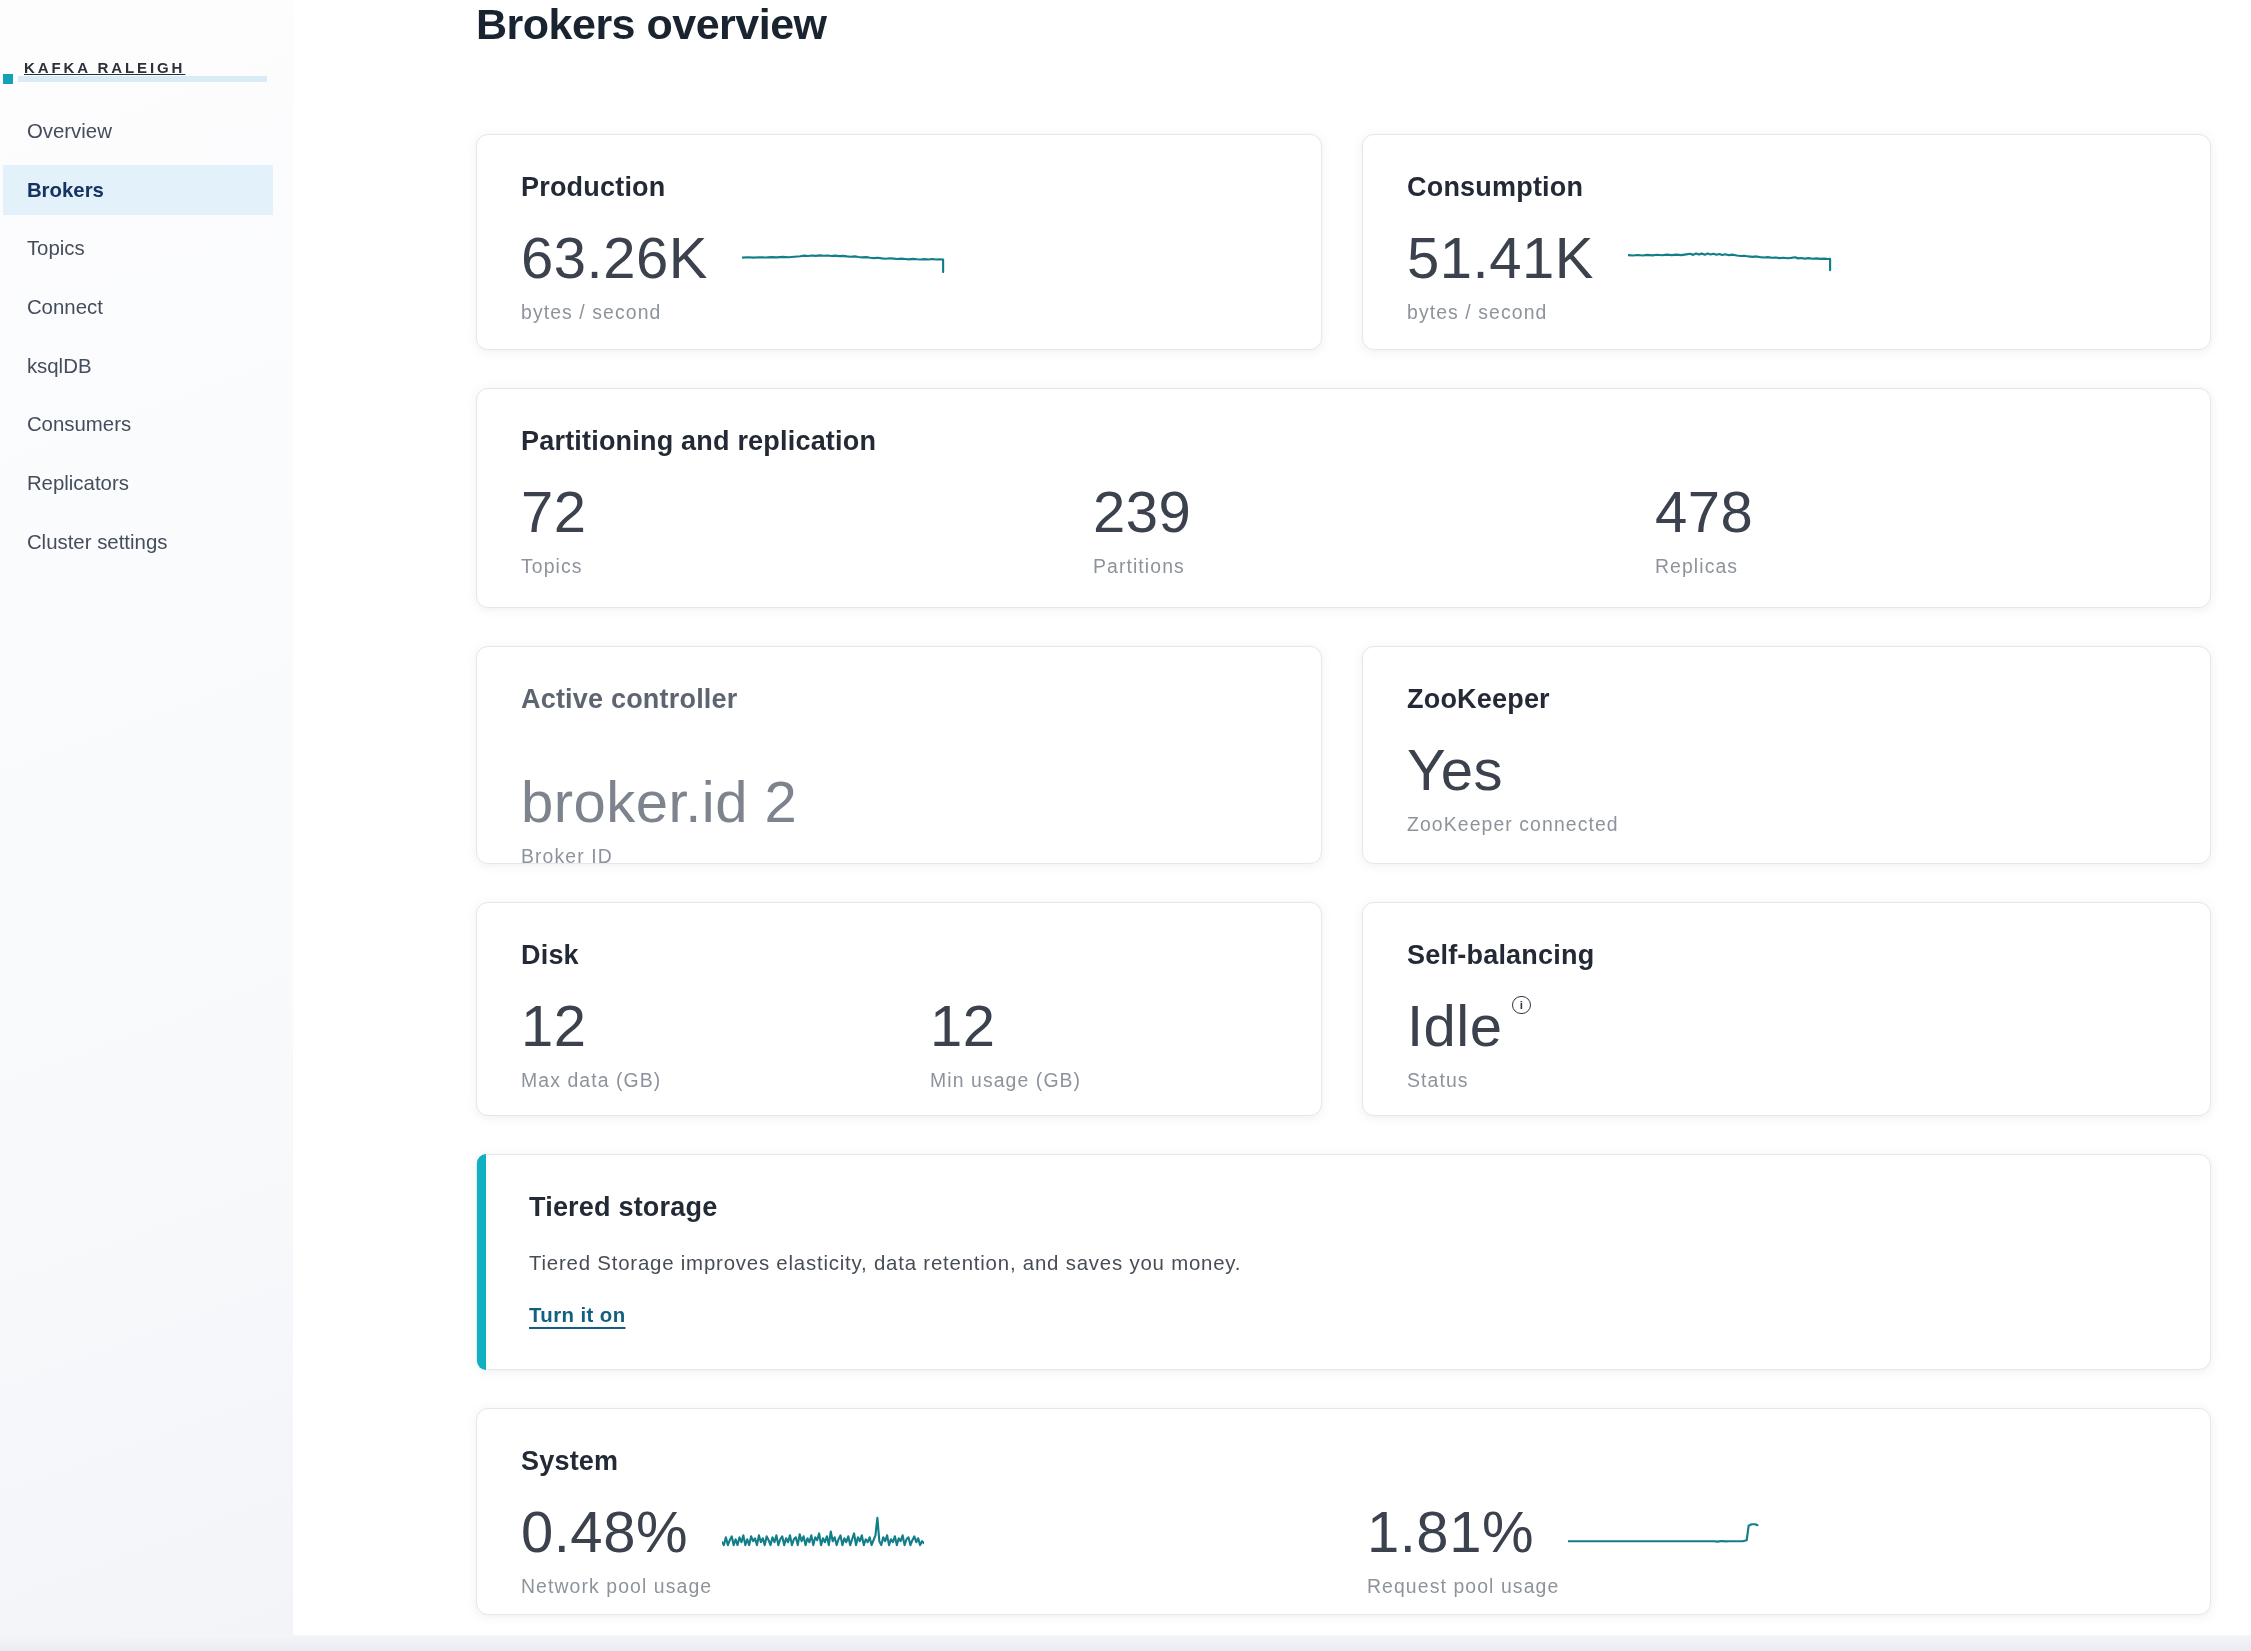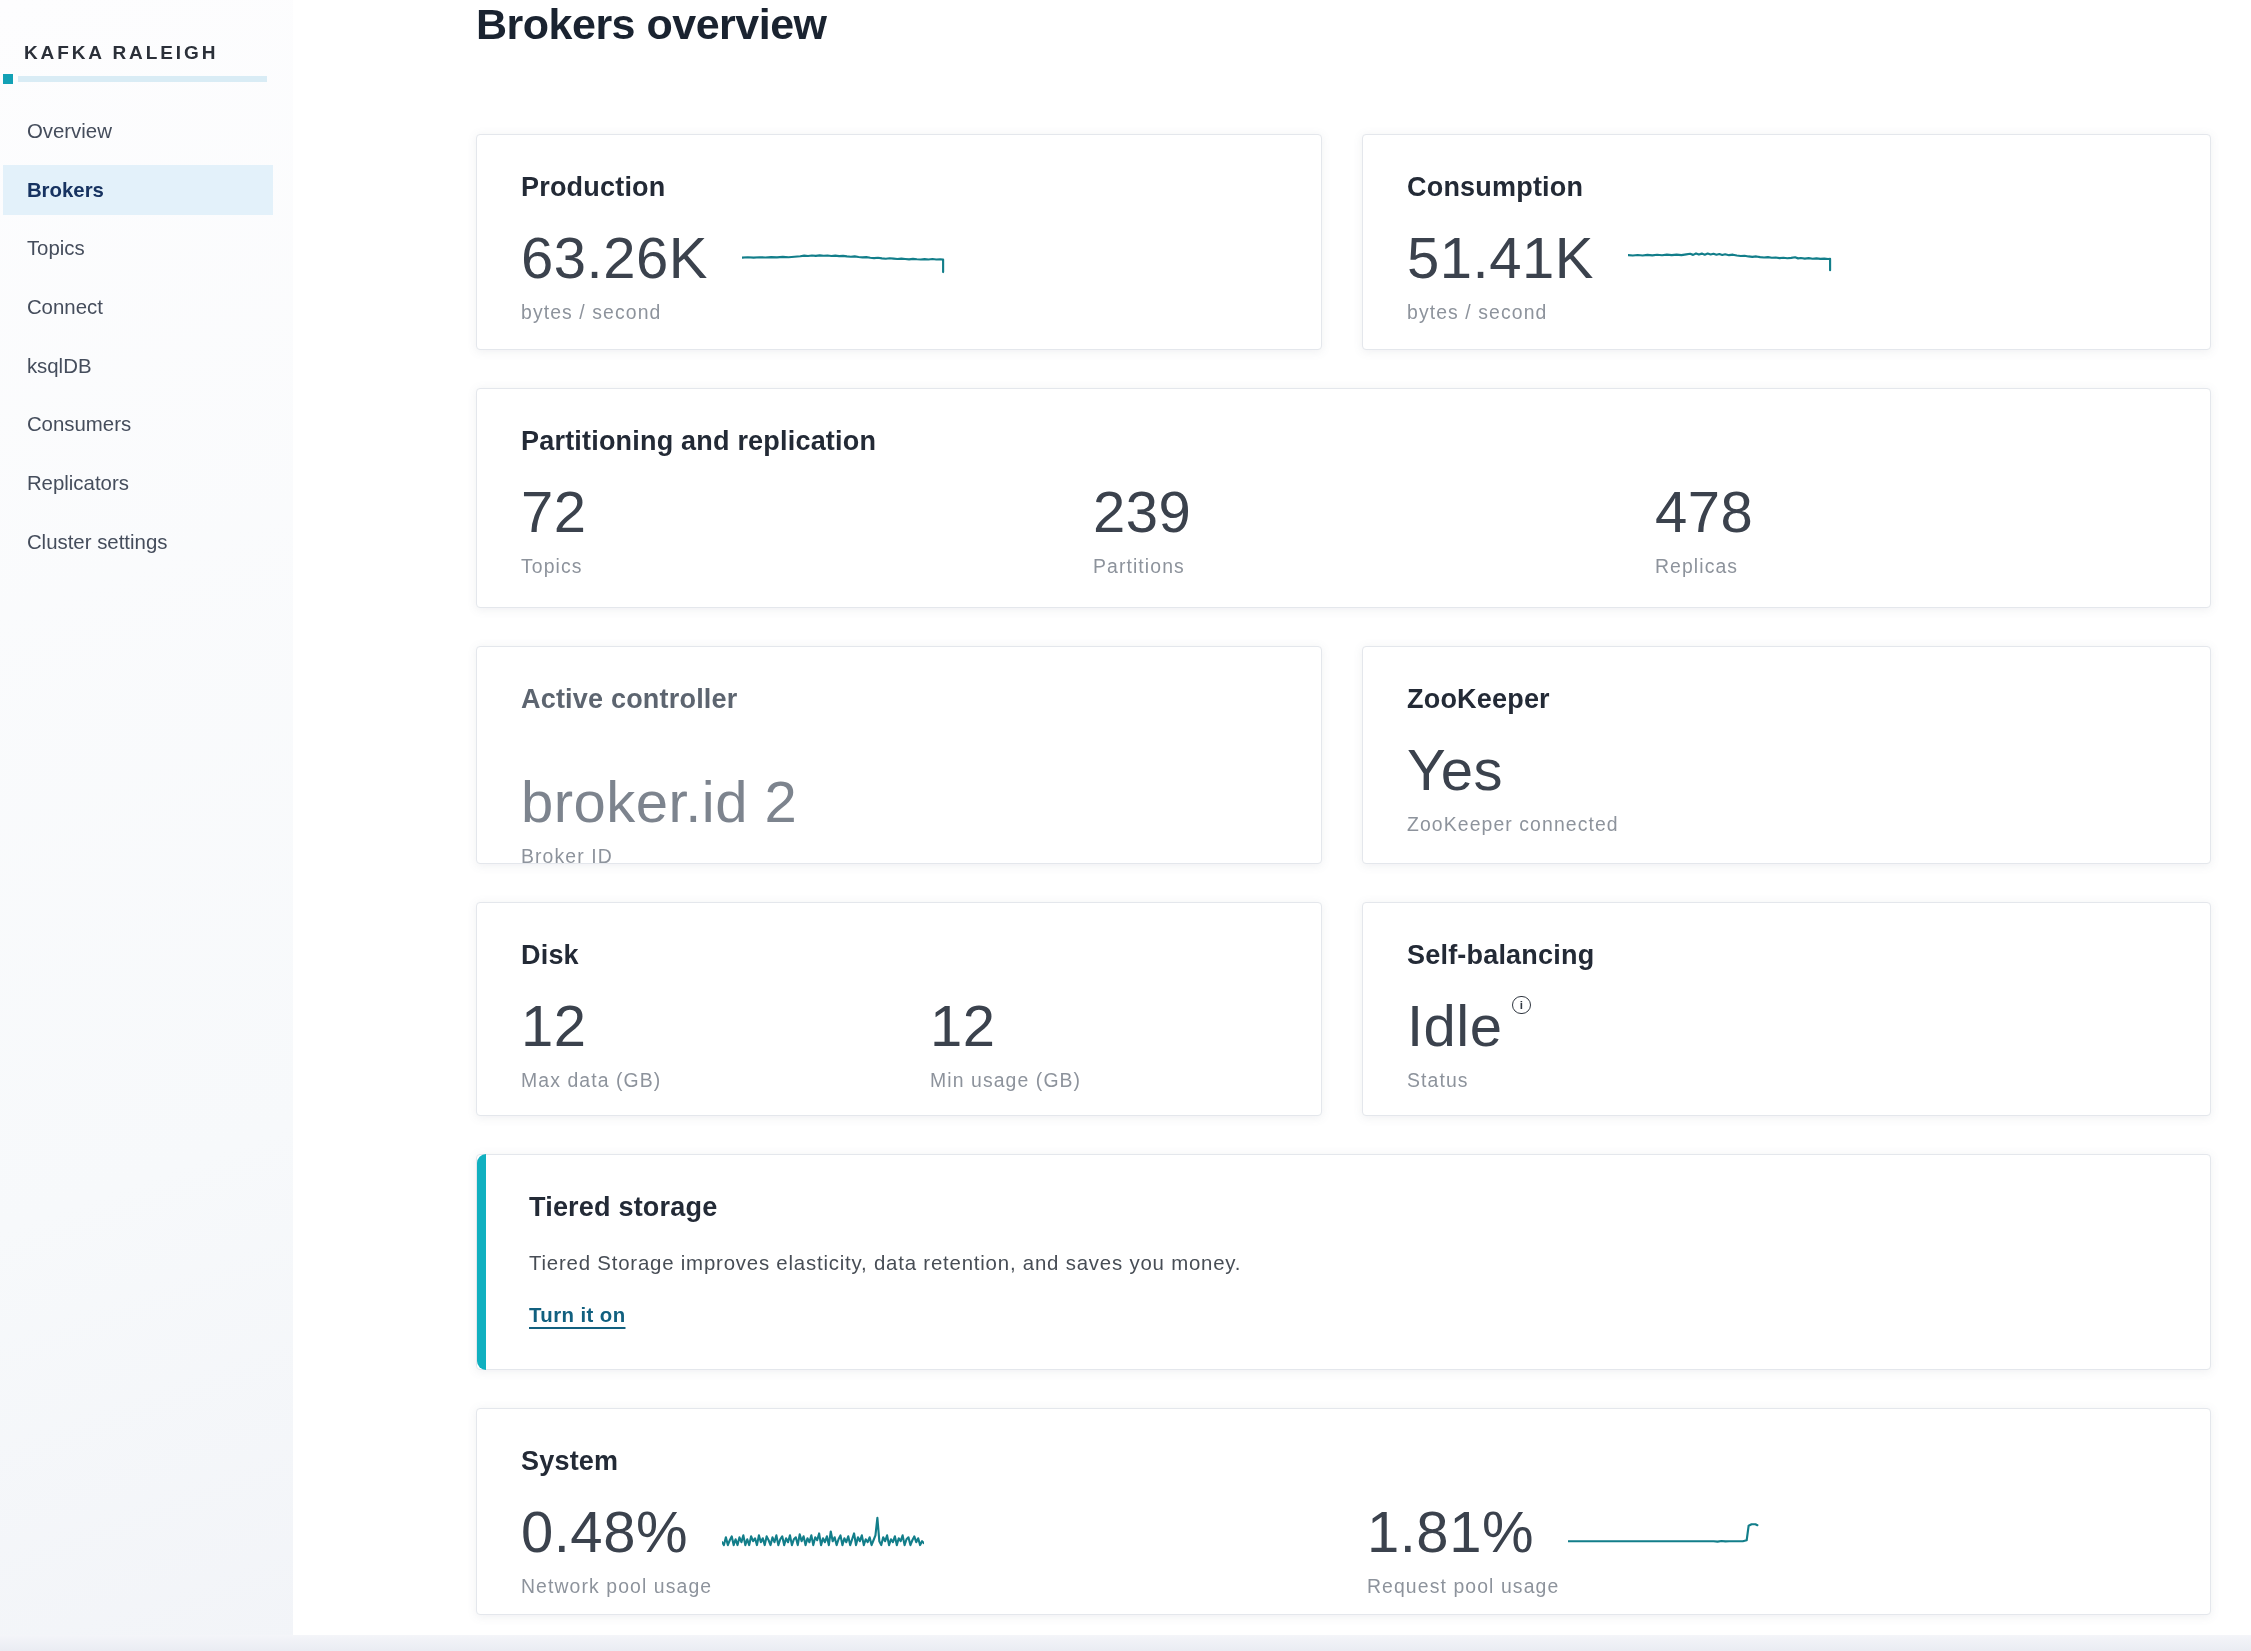--- a/index.html
+++ b/index.html
@@ -3,42 +3,42 @@
 <meta charset="utf-8">
 <style>
   * { margin:0; padding:0; box-sizing:border-box; }
   html,body { width:2251px; height:1652px; background:#ffffff;
     font-family:"Liberation Sans", sans-serif; overflow:hidden; }
   .page { position:relative; width:2251px; height:1652px; }
 
   
   .sidebar { position:absolute; left:0; top:0; width:293px; height:1652px;
     background:linear-gradient(160deg,#fdfdfe 0%,#f7f9fb 70%,#f2f4f8 100%); }
-  .cluster-name { position:absolute; left:24px; top:42px; font-size:19px; font-weight:700;
-    letter-spacing:2.9px; color:#2b3039; }
+  .cluster-name { position:absolute; left:24px; top:59px; font-size:15px; font-weight:700;
+    letter-spacing:2.9px; color:#2b3039;text-decoration:underline; }
   .cluster-load { position:absolute; left:2.9px; top:74px; width:264px; height:9.7px;
     display:flex; align-items:center; }
   .cluster-load .chip { width:9.7px; height:9.7px; background:#13a1b5; }
   .cluster-load .track { margin-left:5.8px; height:5.8px; flex:1; background:#d9ecf5; }
   .nav { position:absolute; left:0; top:106px; width:293px; display:flex;
     flex-direction:column; gap:8.7px; }
   .nav-item { height:50px; line-height:50px; padding-left:24px; margin:0 20.4px 0 2.9px;
     font-size:20.4px; color:#454d5c; cursor:pointer; }
   .nav-item.active { background:#e3f1fa; color:#173361; font-weight:700; }
 
   
   .main-title { position:absolute; left:476px; top:0; font-size:43px; font-weight:700;
     color:#1a2330; letter-spacing:-0.5px; }
   .rows { position:absolute; left:476px; top:134px; width:1735px;
     display:flex; flex-direction:column; gap:38px; }
   .row { display:grid; gap:40px; }
   .row.two { grid-template-columns:846px 849px; }
   .row.one { grid-template-columns:1735px; }
 
-  .card { background:#ffffff; border:1px solid #e4e7ec; border-radius:4px;
+  .card { background:#ffffff; border:1px solid #e4e7ec; border-radius:12px;
     box-shadow:0 1.9px 9.7px rgba(96,108,128,0.10); padding:37px 44px; position:relative; }
   .h223 { height:216px; } .h227 { height:220px; } .h225 { height:218px; }
   .h221 { height:214px; } .h213 { height:207px; }
 
   .card-title { font-size:27px; font-weight:700; color:#232a36; letter-spacing:0.2px; }
   .card-title.muted { color:#5d6570; }
 
   .value-row { display:flex; align-items:center; gap:34px; margin-top:23px; }
   .big-value { font-size:58px; font-weight:300; color:#3b424d; line-height:1.1;
     letter-spacing:0.5px; }

